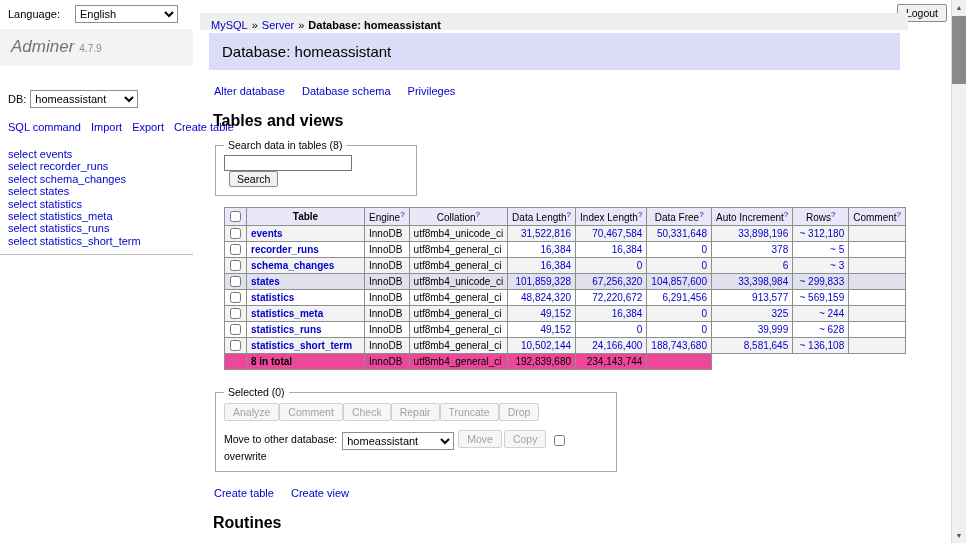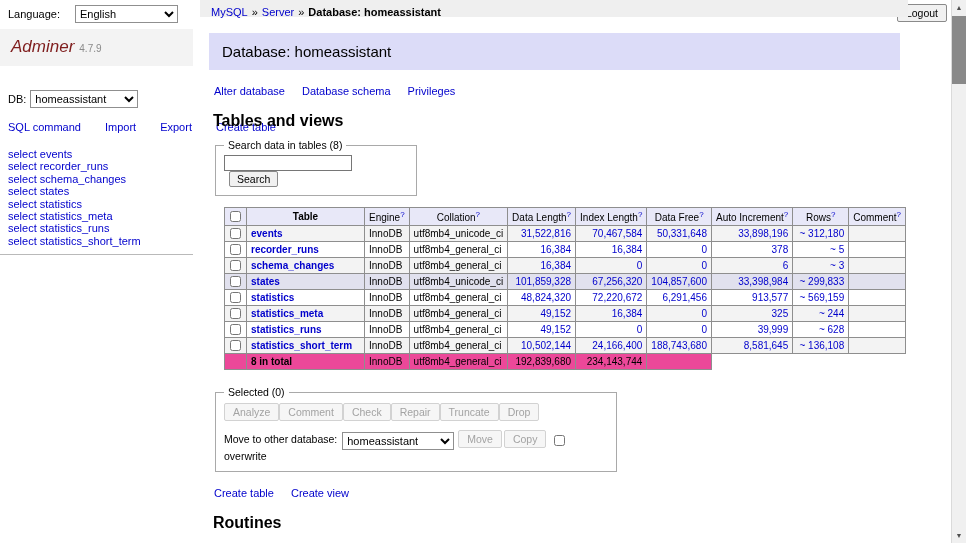--- a/index.html
+++ b/index.html
@@ -21,34 +21,34 @@
   .btn {
     font-family:inherit; font-size:10.5px; color:#000;
     padding:2px 8px; border:1px solid #8a8a8a; border-radius:2px;
     background:#f1f1f1; cursor:pointer; line-height:12px;
   }
   .btn:disabled { color:#a3a3a3; border-color:#d2d2d2; background:#f6f6f6; cursor:default; }
   #logout-button { position:absolute; top:4px; right:19px; }
 
   
   #breadcrumb {
-    position:absolute; left:200px; top:0; width:708px; height:17px;
+    position:absolute; left:200px; top:13px; width:708px; height:17px;
     background:var(--breadcrumb-bg,#efefef); line-height:25px; padding-left:11px;
   }
   #breadcrumb .sep { margin:0 4px; }
 
   
   #sidebar { position:absolute; left:0; top:29px; width:193px; bottom:0; background:#fff; }
   #app-header { background:var(--sidebar-header-bg,#f3f3f3); padding:8px 11px; height:37px; }
   .app-name { font-style:italic; font-size:17px; color:#757575; }
   .app-version { font-size:10px; color:#8a8a8a; margin-left:5px; }
   .dbrow { margin:24px 8px 0 8px; }
   .dbrow select { width:108px; margin-left:4px; }
   .actions { margin:12px 8px 0 8px; width:132px; line-height:14px; }
-  .actions .lnk { margin-right:24px; white-space:nowrap;text-align:right; }
+  .actions .lnk { margin-right:10px; white-space:nowrap;text-align:right; }
   .tlinks { margin:14px 8px 0 8px; }
   .tlinks .lnk { display:block; line-height:12.4px; white-space:nowrap; }
   #sidebar hr { border:0; border-top:1px solid #b9b9b9; margin:7px 0 0 0; }
 
   
   #main { position:absolute; left:200px; top:25px; width:751px; bottom:0; }
   h2 {
     margin:8px 51px 0 9px; padding:10px 13px;
     background:var(--title-bg,#dcdcf8); font-size:15px; font-weight:normal;
   }
@@ -104,21 +104,21 @@
 </div>
 
 <button id="logout-button" class="btn">Logout</button>
 
 <div id="breadcrumb">
   <a class="lnk">MySQL</a><span class="sep">»</span><a class="lnk">Server</a><span class="sep">»</span><b>Database: homeassistant</b>
 </div>
 
 <div id="sidebar">
   <div id="app-header">
-    <a class="app-name lnk" style="color:#7f1d1d">Adminer</a><span class="app-version">4.7.9</span>
+    <a class="app-name lnk" style="color:#737373">Adminer</a><span class="app-version">4.7.9</span>
   </div>
   <div class="dbrow">
     <span>DB:</span><select><option>homeassistant</option></select>
   </div>
   <p class="actions"><a class="lnk">SQL command</a><a class="lnk">Import</a><a class="lnk">Export</a><a class="lnk">Create table</a></p>
   <p class="tlinks">
       <a class="lnk">select events</a>
       <a class="lnk">select recorder_runs</a>
       <a class="lnk">select schema_changes</a>
       <a class="lnk">select states</a>

